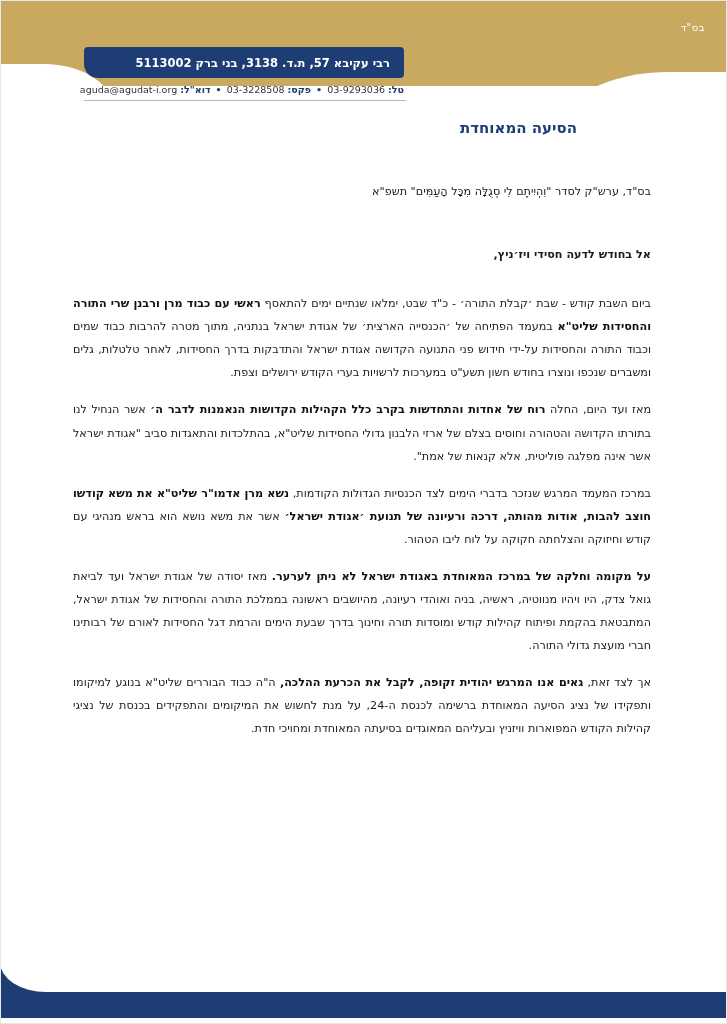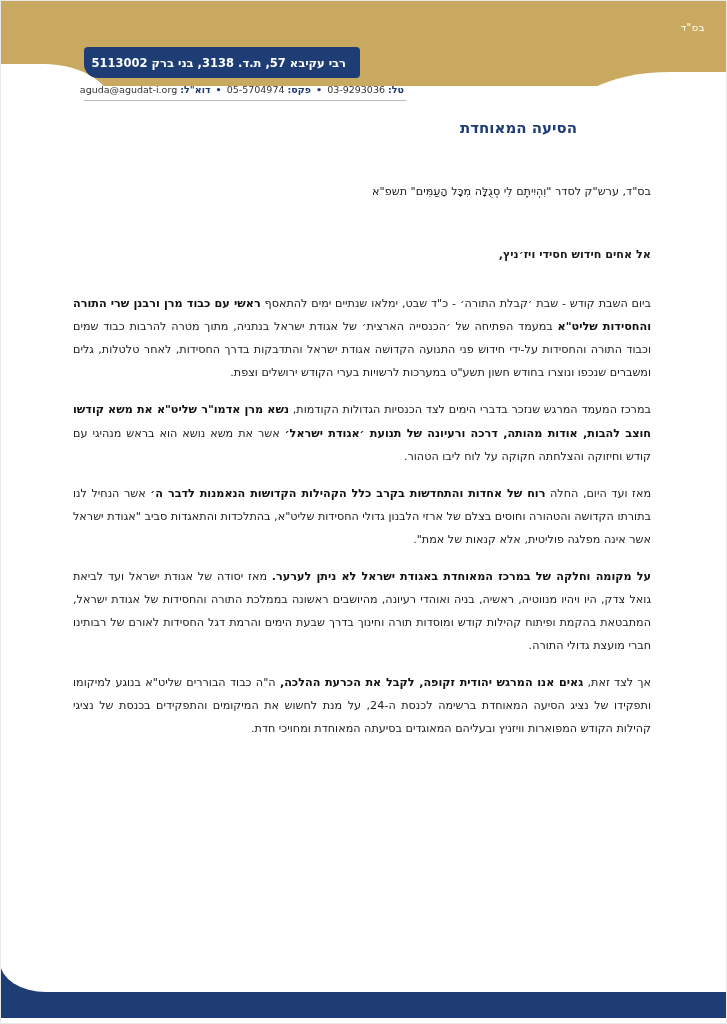--- a/index.html
+++ b/index.html
@@ -71,21 +71,21 @@
     height: 112px;
     z-index: 6;
   }
   .logo-shield svg { display: block; }
 
   
   .address-bar {
     position: absolute;
     top: 47px;
     left: 84px;
-    width: 276px;
+    width: 320px;
     height: 31px;
     background: #1d3d74;
     border-radius: 4px 4px 4px 14px;
     display: flex;
     align-items: center;
     justify-content: flex-start;
     padding-right: 14px;
     box-sizing: border-box;
     z-index: 5;
   }
@@ -208,45 +208,45 @@
 
   <div class="address-bar">
     <span class="address-text">רבי עקיבא 57,  ת.ד. 3138, בני ברק 5113002</span>
   </div>
 
   <div class="contact-line">
     <span class="lbl">טל:</span>
     <span class="val">03-9293036</span>
     <span class="sep">•</span>
     <span class="lbl">פקס:</span>
-    <span class="val">05-5704974</span>
+    <span class="val">03-3228508</span>
     <span class="sep">•</span>
     <span class="lbl">דוא"ל:</span>
     <span class="val">aguda@agudat-i.org</span>
   </div>
   <div class="contact-rule"></div>
 
   <div class="doc-title">הסיעה המאוחדת</div>
 
   <div class="body-wrap">
 
     <p class="datum-line">בס"ד, ערש"ק לסדר "וִהְיִיתֶם לִי סְגֻלָּה מִכָּל הָעַמִּים" תשפ"א</p>
 
-    <p class="salutation">אל אחים חידוש חסידי ויז׳ניץ,</p>
+    <p class="salutation">אל בחודש לדעה חסידי ויז׳ניץ,</p>
 
     <p>
       <span>ביום השבת קודש - שבת ׳קבלת התורה׳ - כ"ד שבט, ימלאו שנתיים ימים להתאסף </span><b>ראשי עם כבוד מרן ורבנן שרי התורה והחסידות שליט"א</b><span> במעמד הפתיחה של ׳הכנסייה הארצית׳ של אגודת ישראל בנתניה, מתוך מטרה להרבות כבוד שמים וכבוד התורה והחסידות על-ידי חידוש פני התנועה הקדושה אגודת ישראל והתדבקות בדרך החסידות, לאחר טלטלות, גלים ומשברים שנכפו ונוצרו בחודש חשון תשע"ט במערכות לרשויות בערי הקודש ירושלים וצפת.</span>
     </p>
 
     <p>
+      <span>מאז ועד היום, החלה </span><b>רוח של אחדות והתחדשות בקרב כלל הקהילות הקדושות הנאמנות לדבר ה׳</b><span> אשר הנחיל לנו בתורתו הקדושה והטהורה וחוסים בצלם של ארזי הלבנון גדולי החסידות שליט"א, בהתלכדות והתאגדות סביב "אגודת ישראל אשר אינה מפלגה פוליטית, אלא קנאות של אמת".</span>
+    </p>
+
+    <p>
       <span>במרכז המעמד המרגש שנזכר בדברי הימים לצד הכנסיות הגדולות הקודמות, </span><b>נשא מרן אדמו"ר שליט"א את משא קודשו חוצב להבות, אודות מהותה, דרכה ורעיונה של תנועת ׳אגודת ישראל׳</b><span> אשר את משא נושא הוא בראש מנהיגי עם קודש וחיזוקה והצלחתה חקוקה על לוח ליבו הטהור.</span>
-    </p>
-
-    <p>
-      <span>מאז ועד היום, החלה </span><b>רוח של אחדות והתחדשות בקרב כלל הקהילות הקדושות הנאמנות לדבר ה׳</b><span> אשר הנחיל לנו בתורתו הקדושה והטהורה וחוסים בצלם של ארזי הלבנון גדולי החסידות שליט"א, בהתלכדות והתאגדות סביב "אגודת ישראל אשר אינה מפלגה פוליטית, אלא קנאות של אמת".</span>
     </p>
 
     <p>
       <b>על מקומה וחלקה של במרכז המאוחדת באגודת ישראל לא ניתן לערער.</b><span> מאז יסודה של אגודת ישראל ועד לביאת גואל צדק, היו ויהיו מנווטיה, ראשיה, בניה ואוהדי רעיונה, מהיושבים ראשונה בממלכת התורה והחסידות של אגודת ישראל, המתבטאת בהקמת ופיתוח קהילות קודש ומוסדות תורה וחינוך בדרך שבעת הימים והרמת דגל החסידות לאורם של רבותינו חברי מועצת גדולי התורה.</span>
     </p>
 
     <p>
       <span>אך לצד זאת, </span><b>גאים אנו המרגש יהודית זקופה, לקבל את הכרעת ההלכה,</b><span> ה"ה כבוד הבוררים שליט"א בנוגע למיקומו ותפקידו של נציג הסיעה המאוחדת ברשימה לכנסת ה-24, על מנת לחשוש את המיקומים והתפקידים בכנסת של נציגי קהילות הקודש המפוארות וויזניץ ובעליהם המאוגדים בסיעתה המאוחדת ומחויכי חדת.</span>
     </p>
 

